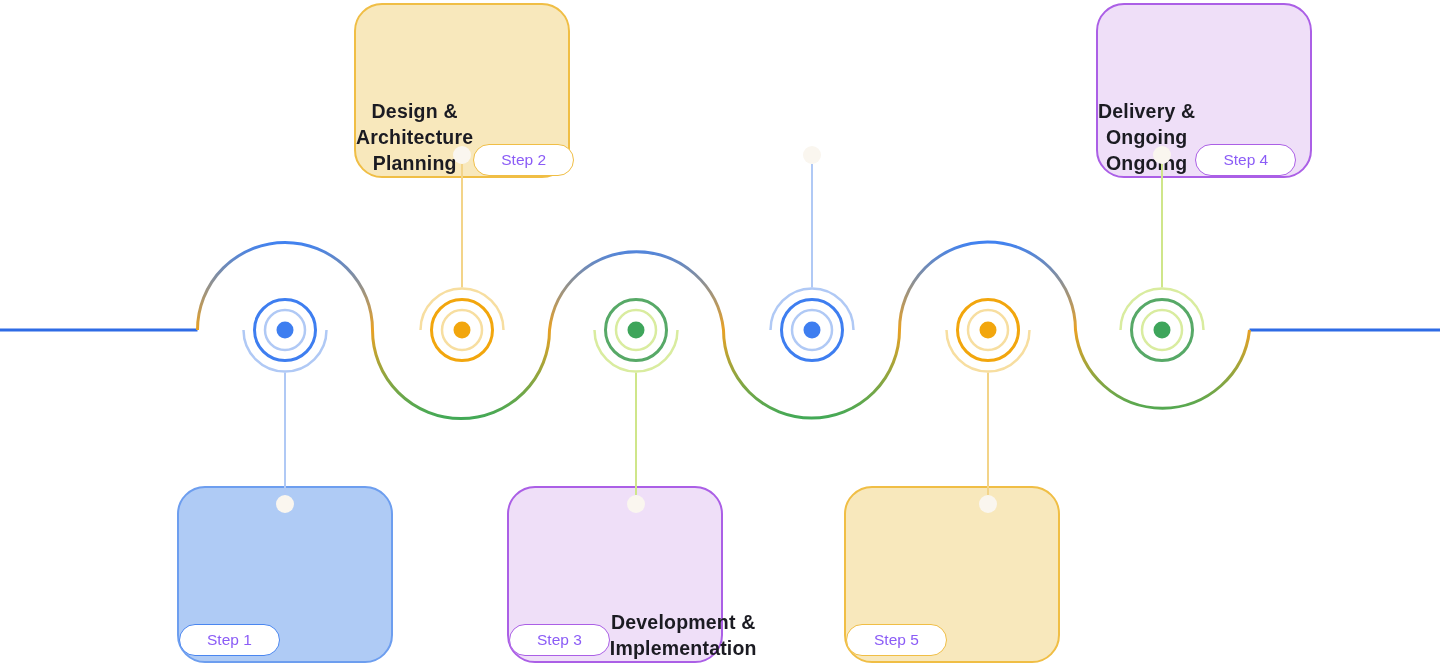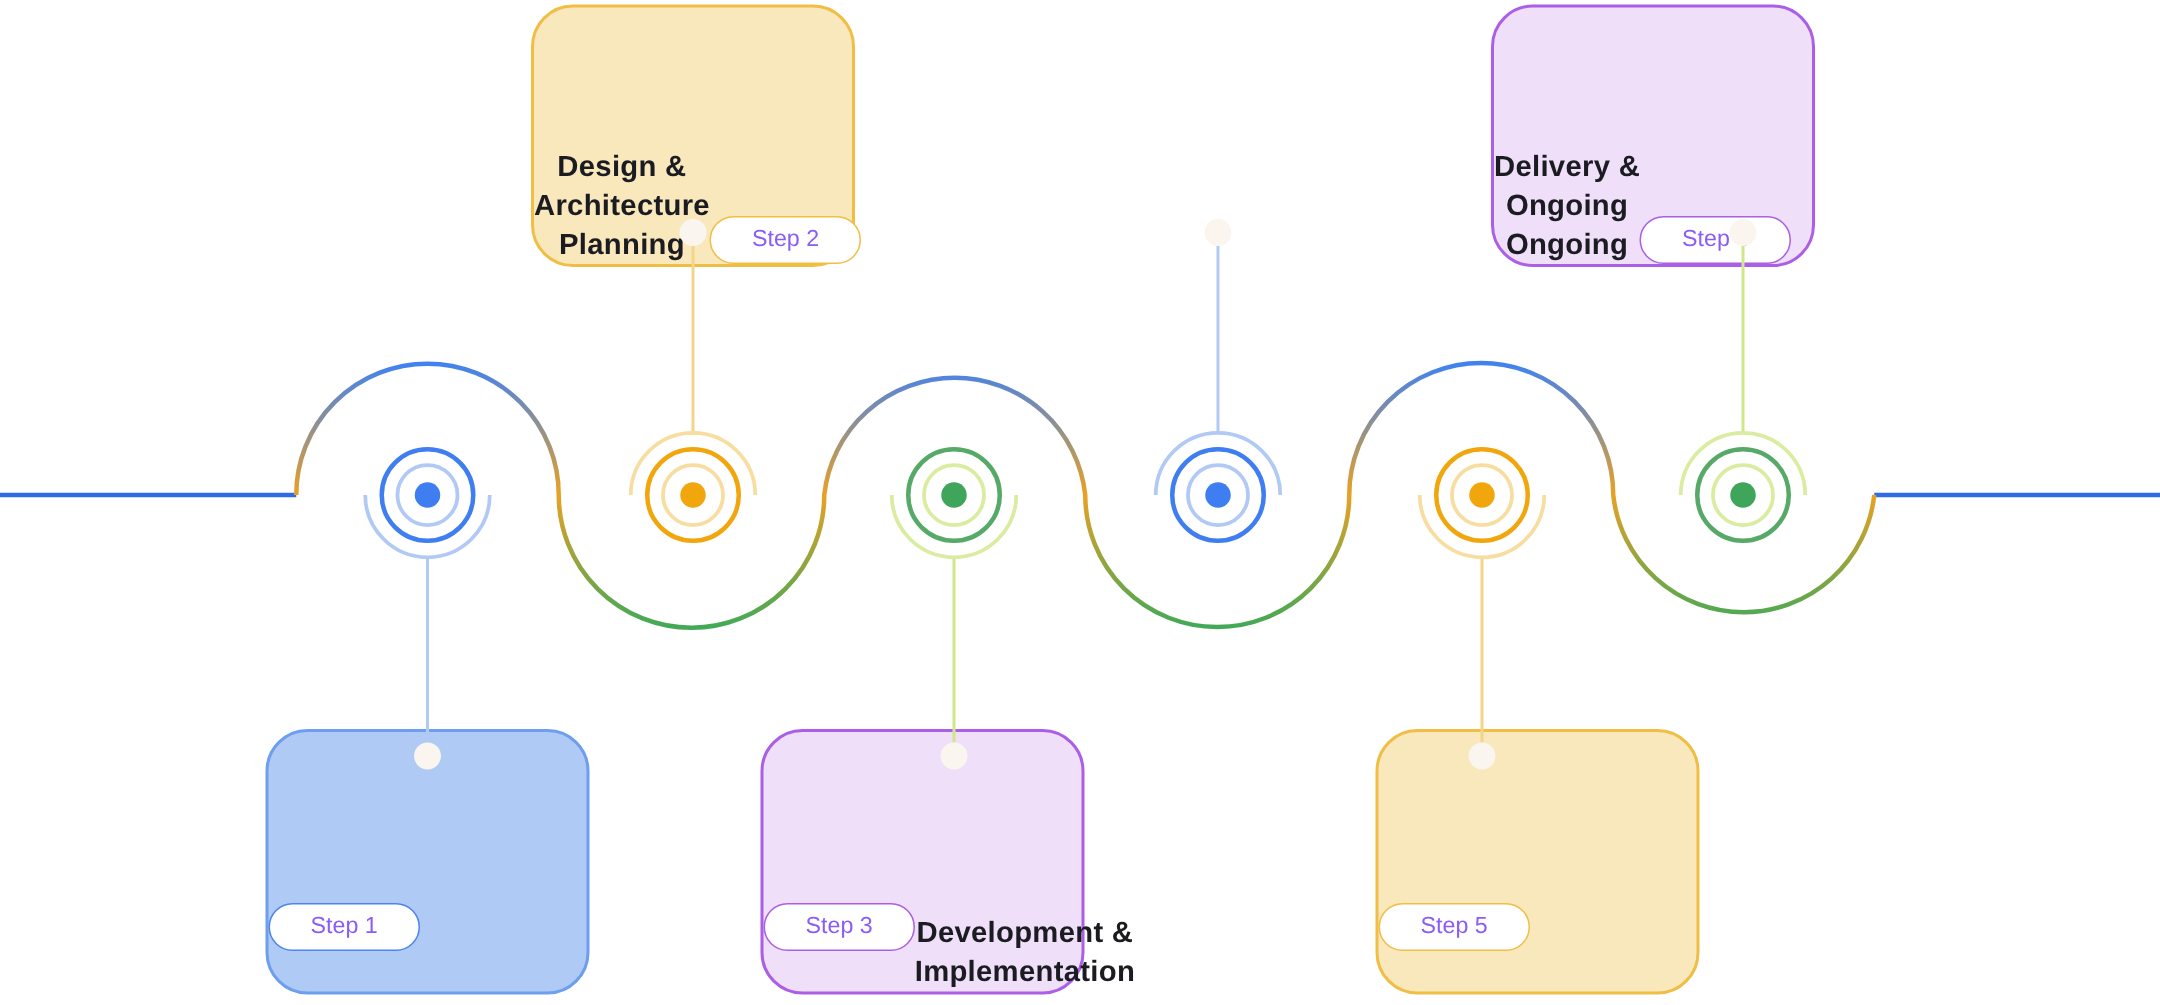--- a/index.html
+++ b/index.html
@@ -21,21 +21,21 @@
     font-size:19.5px;font-weight:600;line-height:26px;color:#1B1B22;
     text-align:center;letter-spacing:0.2px;
   }
   .pill{
     background:#ffffff;border:1.5px solid var(--pill-border);
     border-radius:17px;height:32px;padding:0 27px;box-sizing:border-box;
     display:flex;align-items:center;justify-content:center;
     font-size:15.5px;font-weight:500;color:#8b5cf6;white-space:nowrap;
   }
   .pos-above .pill{margin-top:5px;}
-  .pos-below .pill{margin-bottom:27px;}
+  .pos-below .pill{margin-bottom:5px;}
 </style>
 </head>
 <body>
 
 <div class="stage">
 
   <div class="card pos-below" style="--card-bg: #AFCBF5; --card-border: #6D9EEF; --pill-border: #4A86F0; left: 177px;">
     <div class="pill">Step 1</div>
   </div>
 
@@ -50,25 +50,25 @@
 
   <div class="card pos-below" style="--card-bg: #EFDFF8; --card-border: #AB5FE6; --pill-border: #AB5FE6; left: 507px;">
     <div class="pill">Step 3</div>
     <div class="title">
       <div>Development &amp;</div>
       <div>Implementation</div>
     </div>
   </div>
 
 
-  <div class="card pos-below" style="--card-bg: #F8E8BC; --card-border: #F0BE45; --pill-border: #F0BE45; left: 917px; gap: 18px;">
+  <div class="card pos-below" style="--card-bg: #F8E8BC; --card-border: #F0BE45; --pill-border: #F0BE45; left: 844px; gap: 18px;">
     <div class="pill">Step 5</div>
   </div>
 
-  <div class="card pos-above" style="--card-bg: #EFDFF8; --card-border: #AB5FE6; --pill-border: #AB5FE6; left: 994px;">
+  <div class="card pos-above" style="--card-bg: #EFDFF8; --card-border: #AB5FE6; --pill-border: #AB5FE6; left: 1096px;">
     <div class="title">
       <div>Delivery &amp;</div>
       <div>Ongoing</div>
       <div>Ongoing</div>
     </div>
     <div class="pill">Step 4</div>
   </div>
 
   <svg id="timeline-svg" width="1440" height="670" viewBox="0 0 1440 670">
       <defs>

